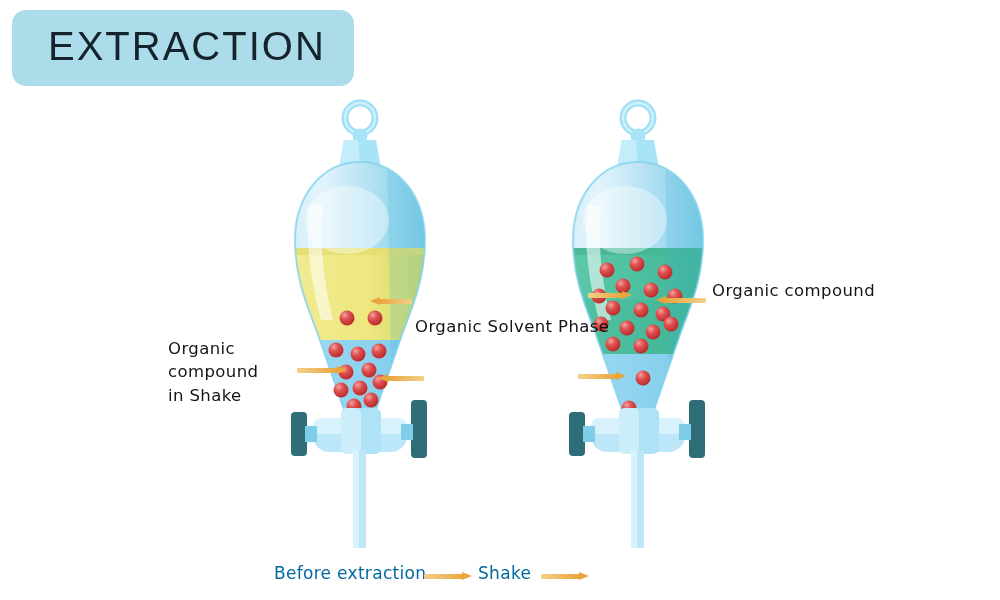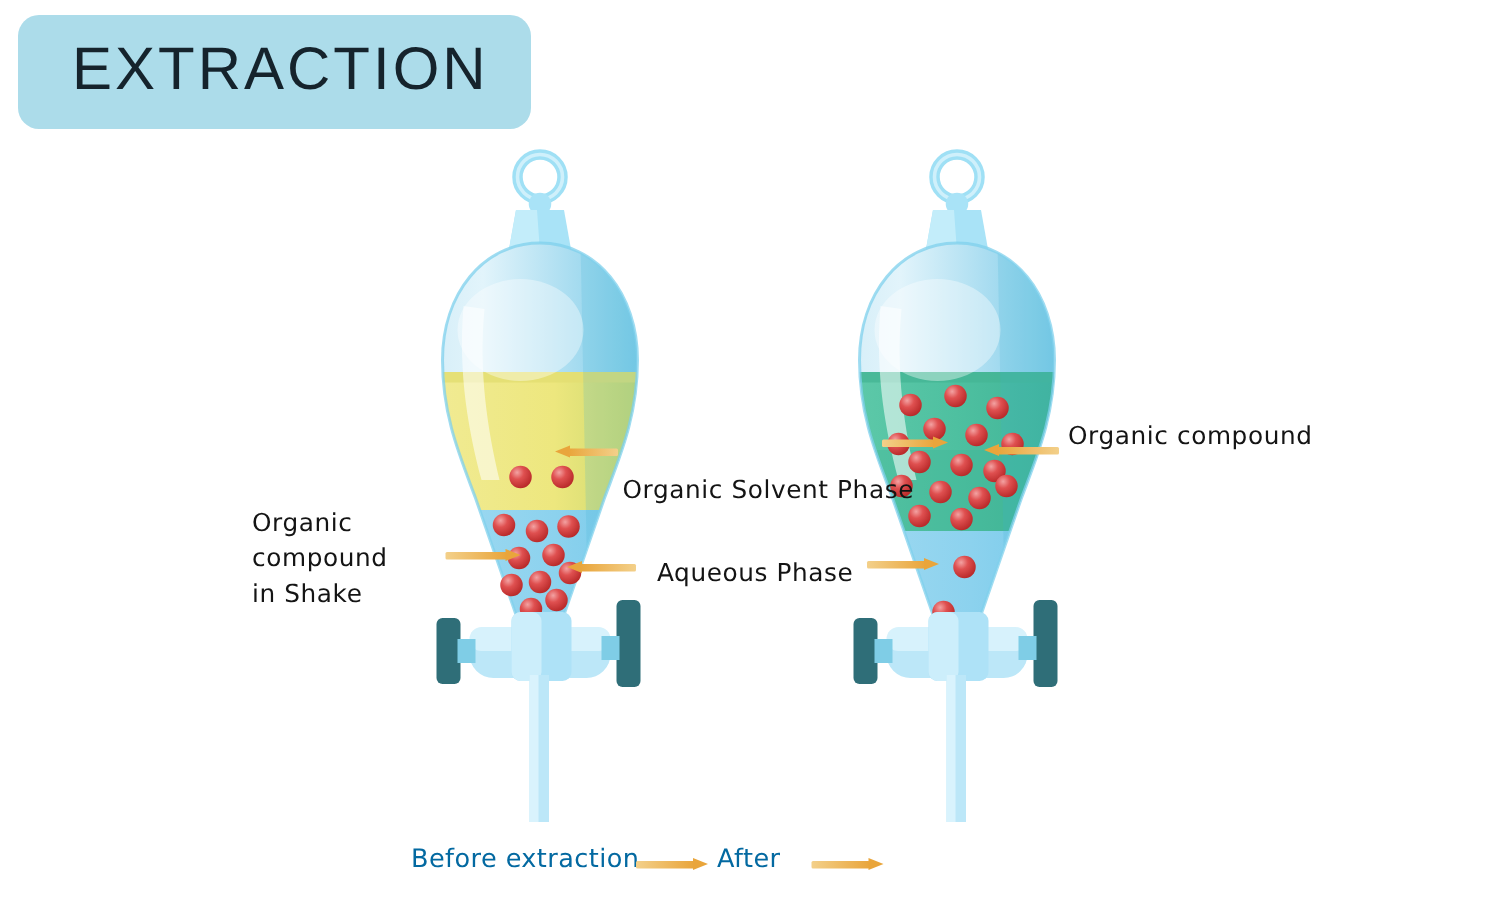--- a/index.html
+++ b/index.html
@@ -320,21 +320,20 @@
 
   <div class="label two-line" style="left:168px; top:337px; width:150px; text-align:left;">
     <span>Organic compound</span><br>
     <span>in Shake</span>
   </div>
   <div class="arrow" style="left:297px; top:366px; width:50px;">
     <span class="shaft"></span>
       <span class="head"></span>
   </div>
 
-  <div class="label" style="left:438px; top:370px;">Aqueous Phase</div>
   <div class="arrow left" style="left:378px; top:374px; width:46px;">
     <span class="head"></span>
       <span class="shaft"></span>
   </div>
   <div class="arrow" style="left:578px; top:372px; width:48px;">
     <span class="shaft"></span>
       <span class="head"></span>
   </div>
 
   <div class="label two-line" style="left:712px; top:279px; width:175px; text-align:left;">
@@ -343,19 +342,19 @@
   <div class="arrow left" style="left:656px; top:296px; width:50px;">
     <span class="head"></span>
       <span class="shaft"></span>
   </div>
 
   <div class="caption" style="left:274px; top:563px;">Before extraction</div>
   <div class="arrow" style="left:424px; top:572px; width:48px;">
     <span class="shaft"></span>
       <span class="head"></span>
   </div>
-  <div class="caption" style="left:478px; top:563px;">After</div>
+  <div class="caption" style="left:478px; top:563px;">Shake</div>
   <div class="arrow" style="left:541px; top:572px; width:48px;">
     <span class="shaft"></span>
       <span class="head"></span>
   </div>
 
 </div>
 
 </body></html>

